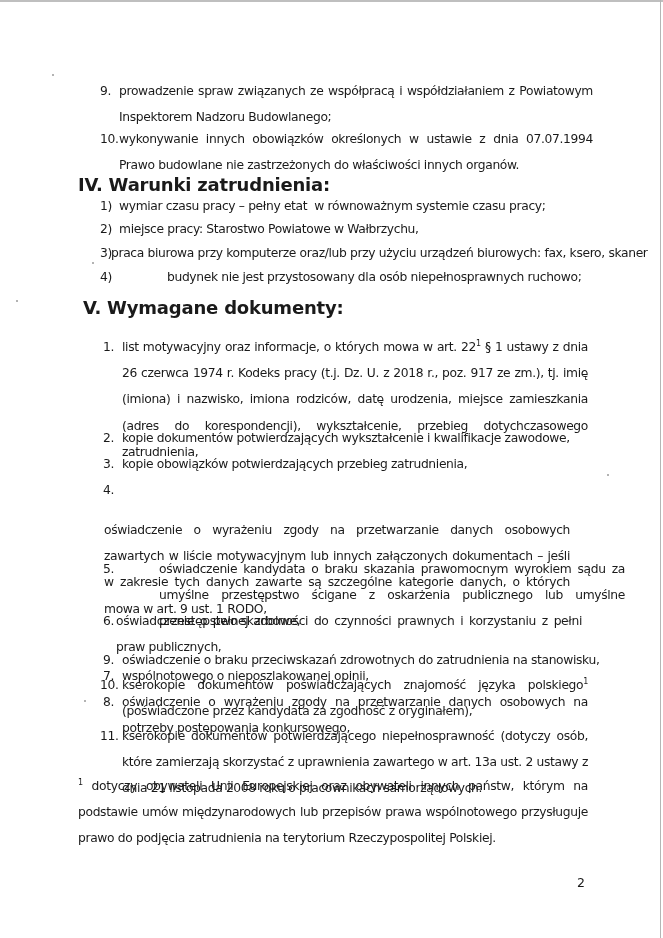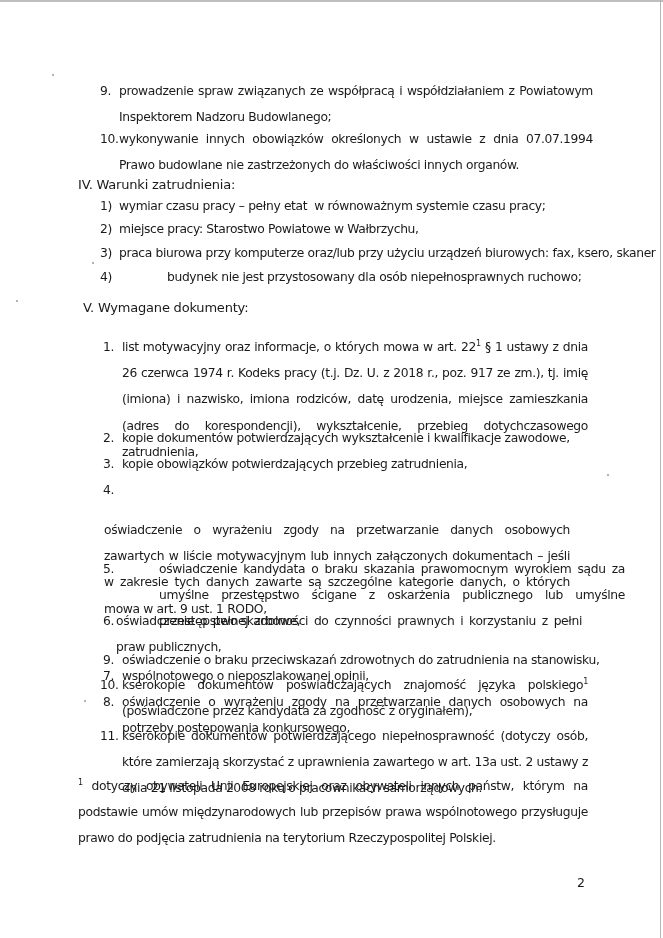--- a/index.html
+++ b/index.html
@@ -9,21 +9,21 @@
   }
   .page-edge-top { position: absolute; left: 0; top: 0; width: 663px; height: 2px; background: #8a8a8a; opacity: .55; }
   .page-edge-right { position: absolute; left: 660px; top: 0; width: 1px; height: 938px; background: #b5b5b5; }
   .speck { position: absolute; width: 2px; height: 2px; background: #9a9a9a; border-radius: 1px; }
   .content { position: absolute; left: 0; top: 0; width: 663px; }
   .txt { font-size: 12.3px; letter-spacing: -0.35px; line-height: 26.2px; }
   .item { position: absolute; }
   .num { position: absolute; white-space: nowrap; }
   .body-text { position: absolute; text-align: justify; }
   .body-text.left { text-align: left; }
-  .heading { position: absolute; font-weight: normal; font-size: 13px; letter-spacing: -0.2px; white-space: nowrap; }
+  .heading { position: absolute; font-weight: bold; font-size: 18px; letter-spacing: -0.2px; white-space: nowrap; }
   sup { font-size: 8px; line-height: 0; vertical-align: super; }
   .footnote { position: absolute; left: 78px; top: 766px; width: 510px; text-align: justify; }
   .page-number { position: absolute; left: 577px; top: 870px; font-size: 12.5px; }
 </style>
 </head>
 <body>
 
 <div class="page-edge-top"></div>
 <div class="page-edge-right"></div>
 <div class="speck" style="left:52px;top:74px"></div>
@@ -50,21 +50,21 @@
     <div class="item">
       <span class="num" style="left: 100px; top: 193px;">1)</span>
       <div class="body-text left" style="left: 119px; top: 193px; width: 500px; white-space: pre;">wymiar czasu pracy – pełny etat  w równoważnym systemie czasu pracy;</div>
     </div>
     <div class="item">
       <span class="num" style="left: 100px; top: 216px;">2)</span>
       <div class="body-text left" style="left: 119px; top: 216px; width: 500px;">miejsce pracy: Starostwo Powiatowe w Wałbrzychu,</div>
     </div>
     <div class="item">
       <span class="num" style="left: 100px; top: 240px;">3)</span>
-      <div class="body-text left" style="left: 119px; top: 240px; width: 520px; white-space: nowrap; text-align: right;">praca biurowa przy komputerze oraz/lub przy użyciu urządzeń biurowych: fax, ksero, skaner</div>
+      <div class="body-text left" style="left: 111px; top: 240px; width: 520px; white-space: nowrap; text-align: right;">praca biurowa przy komputerze oraz/lub przy użyciu urządzeń biurowych: fax, ksero, skaner</div>
     </div>
     <div class="item">
       <span class="num" style="left: 100px; top: 264px;">4)</span>
       <div class="body-text left" style="left: 119px; top: 264px; width: 500px; margin-left: 48px;">budynek nie jest przystosowany dla osób niepełnosprawnych ruchowo;</div>
     </div>
   </div>
 
   <div class="heading" style="left:83px;top:295px">V. Wymagane dokumenty:</div>
   <div>
     <div class="item">

